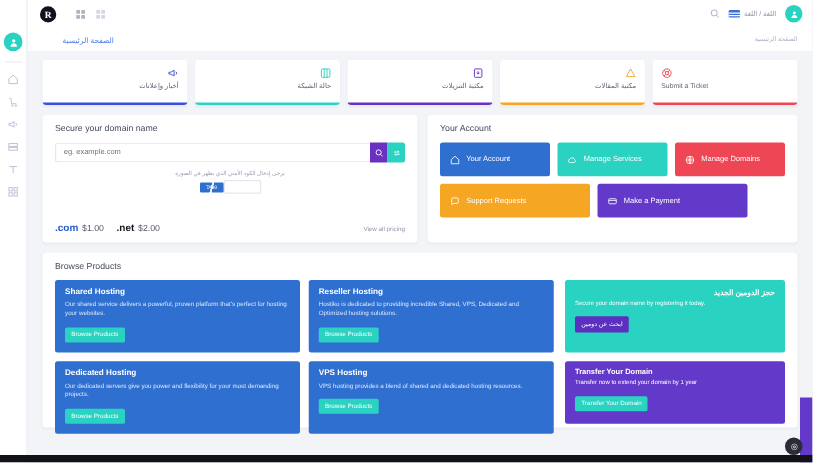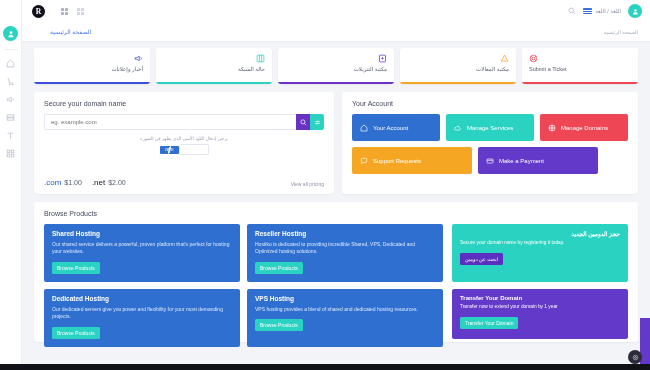--- a/index.html
+++ b/index.html
@@ -109,21 +109,21 @@
   .cap-note { text-align: center; font-size: 4.5px; color: #9aa0b2; margin-top: 6px; direction: rtl; }
   .cap-row { display: flex; justify-content: center; align-items: center; margin-top: 3px; gap: 0; }
   .cap-img {
     width: 19px; height: 8px; background: linear-gradient(105deg,#2f6fd0 0%,#2f6fd0 46%,#e8ecf5 46%,#e8ecf5 54%,#2f6fd0 54%);
     border-radius: 1px; color:#fff; font-size:4px; display:flex; align-items:center; justify-content:center;
     letter-spacing:-0.3px; overflow:hidden;
   }
   .cap-input { width: 30px; height: 11px; border: 1px solid #e4e7ef; border-radius: 1.5px; background: #fff; }
   .tld-row { position: absolute; left: 10px; right: 10px; bottom: 7px; display: flex; align-items: flex-end; }
   .tld { display: flex; align-items: baseline; gap: 3px; margin-right: 10px; }
-  .tld-name { font-size: 8px; font-weight: normal; }
+  .tld-name { font-size: 8px; font-weight: bold; }
   .tld-name.com { color: #1f5ec9; }
   .tld-name.net { color: #15151f; }
   .tld-price { font-size: 7px; color: #555b6e; }
   .view-all { margin-left: auto; font-size: 5px; color: #8d94a8; }
 
   .acct-panel { flex: 1; height: 102px; }
   .acct-grid { display: flex; flex-wrap: wrap; gap: 6px; padding: 7px 10px 0 10px; }
   .acct-btn {
     height: 27px; border-radius: 2px; display: flex; align-items: center;
     gap: 5px; padding: 0 8px; color: #fff; font-size: 6px;

